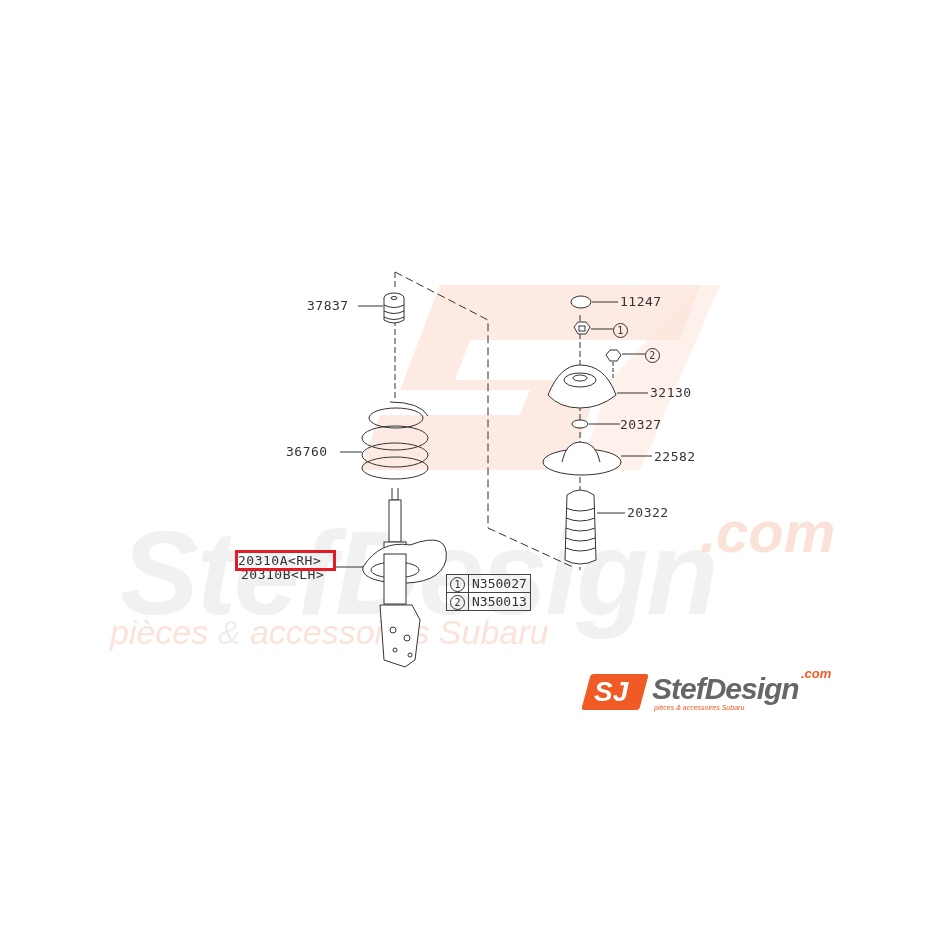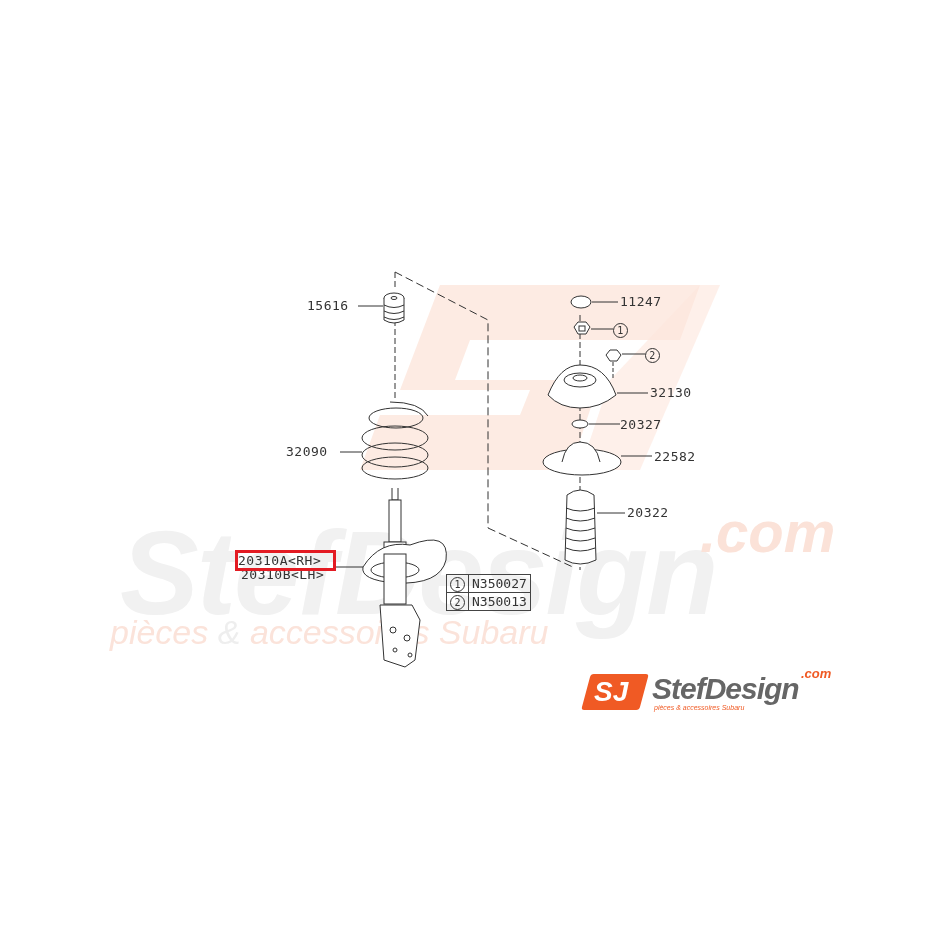--- a/index.html
+++ b/index.html
@@ -114,22 +114,22 @@
     <line x1="621" y1="456" x2="652" y2="456"></line>
   </g>
 
   <g>
     <path d="M567 495 Q580 485 594 495 L596 560 Q580 568 565 560 Z" fill="#fff"></path>
     <path d="M566 508 Q580 514 595 508 M566 518 Q580 524 595 518 M566 528 Q580 534 595 528 M566 538 Q580 544 595 538 M566 548 Q580 554 595 548"></path>
     <line x1="597" y1="513" x2="625" y2="513"></line>
   </g>
 </svg>
 
-<div class="lbl" style="left:307px;top:298px">15616</div>
-<div class="lbl" style="left:286px;top:444px">32090</div>
+<div class="lbl" style="left:307px;top:298px">37837</div>
+<div class="lbl" style="left:286px;top:444px">36760</div>
 <div class="lbl" style="left:238px;top:553px">20310A&lt;RH&gt;</div>
 <div class="lbl" style="left:241px;top:567px">20310B&lt;LH&gt;</div>
 <div class="highlight"></div>
 <div class="lbl" style="left:620px;top:294px">11247</div>
 <div class="lbl" style="left:613px;top:322px"><span class="circ">1</span></div>
 <div class="lbl" style="left:645px;top:347px"><span class="circ">2</span></div>
 <div class="lbl" style="left:650px;top:385px">32130</div>
 <div class="lbl" style="left:620px;top:417px">20327</div>
 <div class="lbl" style="left:654px;top:449px">22582</div>
 <div class="lbl" style="left:627px;top:505px">20322</div>

